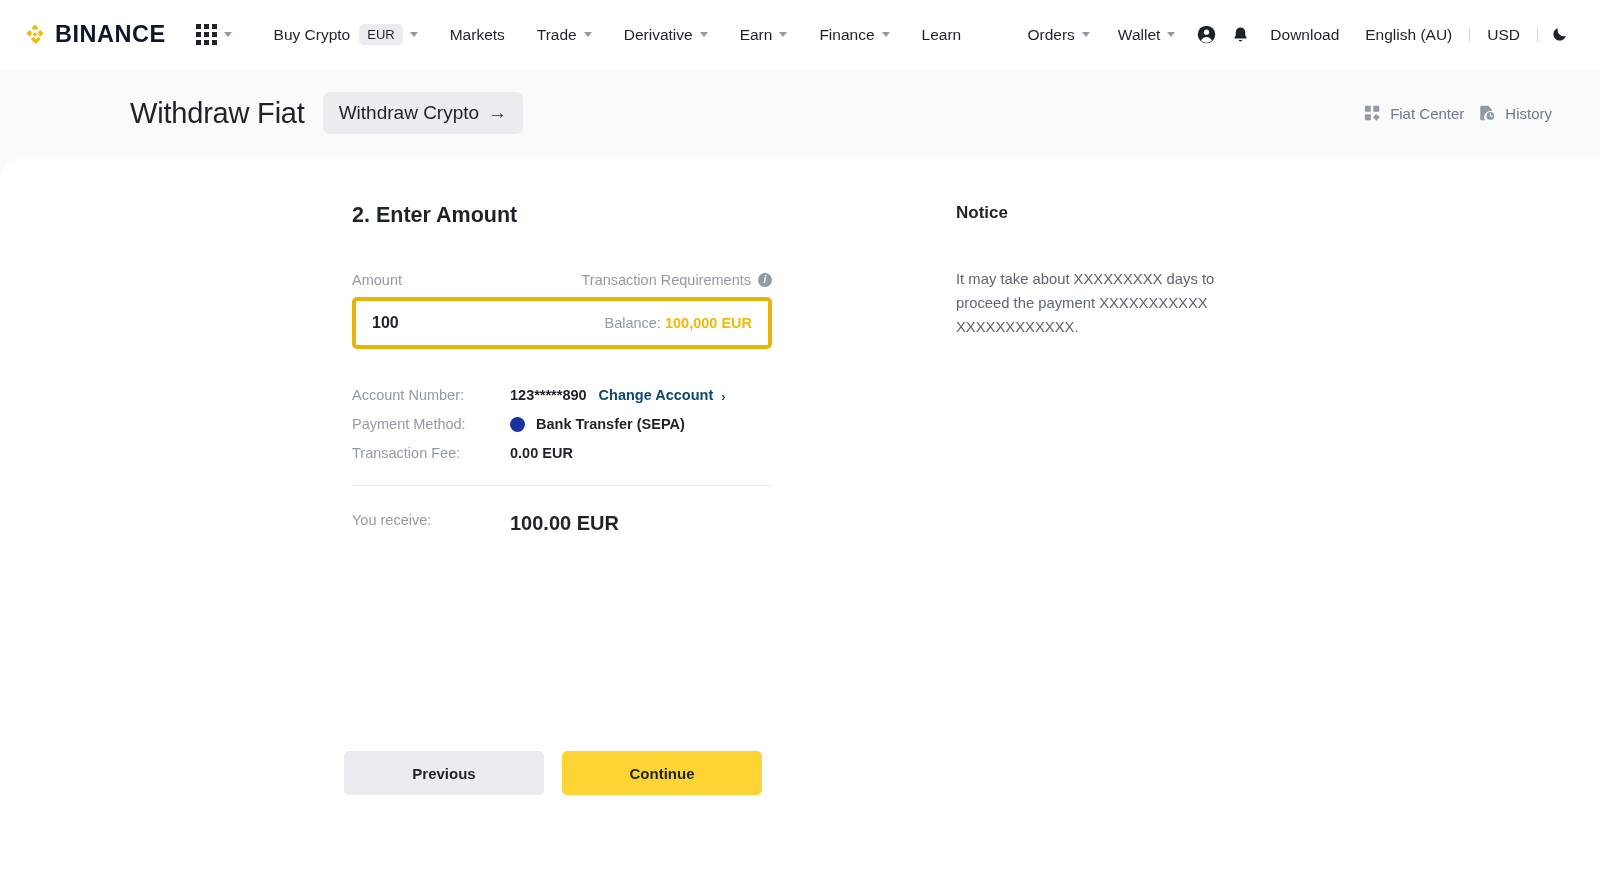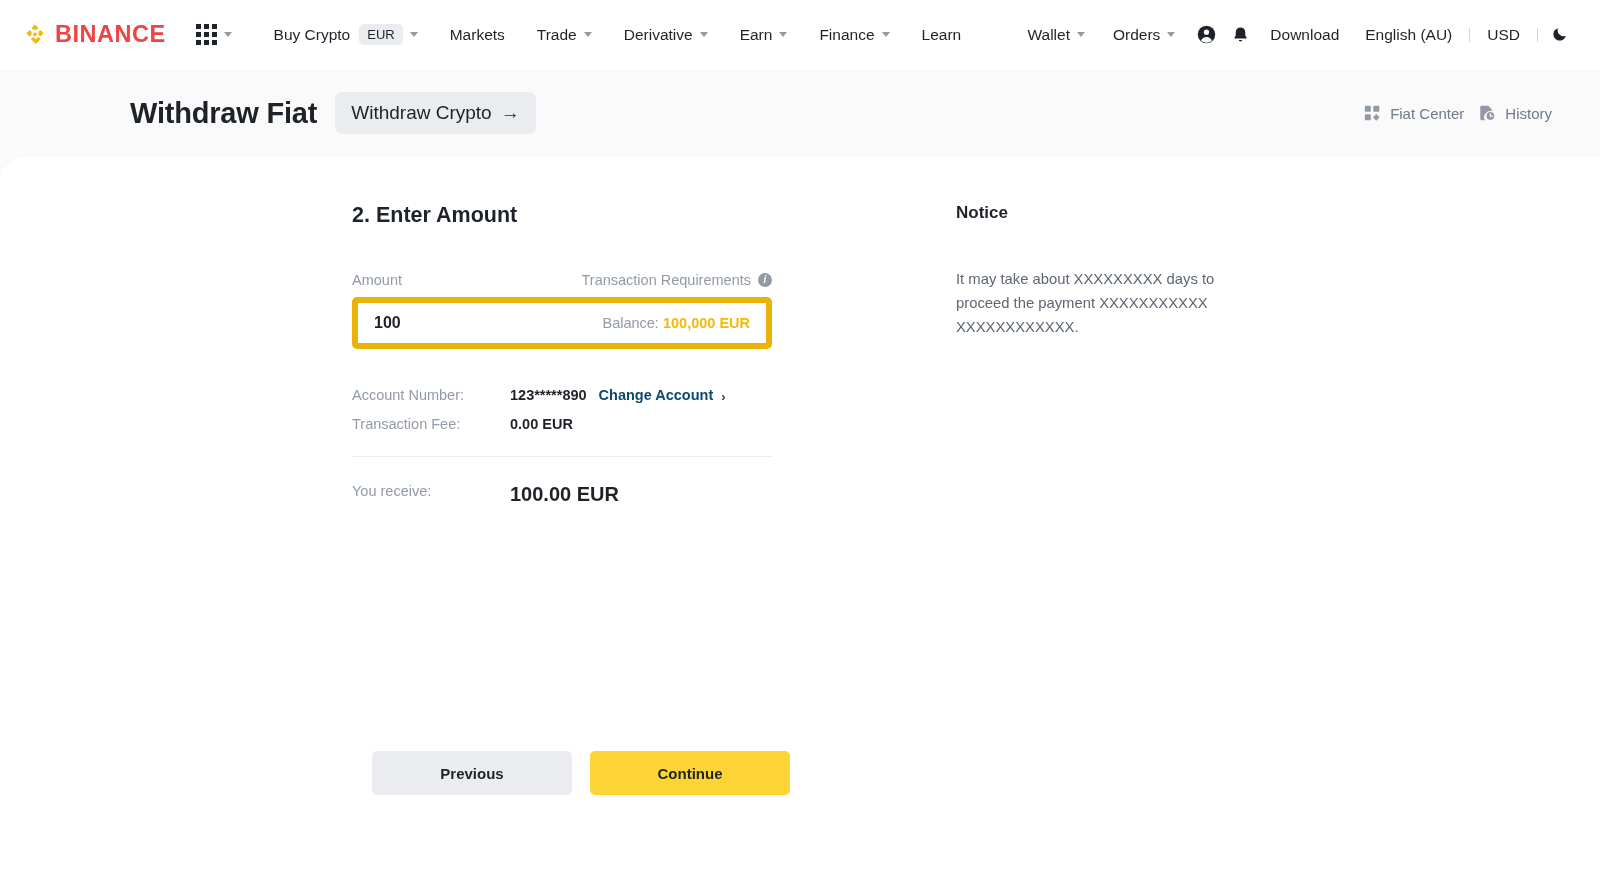--- a/index.html
+++ b/index.html
@@ -18,21 +18,21 @@
     display: flex;
     align-items: center;
     padding: 0 24px 0 22px;
     position: relative;
     z-index: 5;
   }
   .logo-wrap { display: flex; align-items: center; gap: 7px; margin-right: 30px; }
   .logo-mark { width: 26px; height: 26px; display: block; }
   .logo-text {
     font-size: 23.5px; font-weight: 700; letter-spacing: .5px;
-    color: #ef4444;
+    color: #0f172a;
   }
   .apps-btn { display: flex; align-items: center; gap: 7px; margin-right: 26px; }
   .grid-icon { display: grid; grid-template-columns: repeat(3, 5px); gap: 3px; }
   .grid-icon i { width: 5px; height: 5px; background: #1E2329; display: block; }
   .caret {
     width: 0; height: 0;
     border-left: 4.5px solid transparent;
     border-right: 4.5px solid transparent;
     border-top: 5px solid #929AA5;
     display: inline-block;
@@ -65,21 +65,21 @@
   }
   .plain-link { font-size: 15.5px; color: #1E2329; padding: 0 13px; cursor: pointer; white-space: nowrap; }
 
   
   .page-head {
     height: 88px;
     background: #FAFAFA;
     display: flex; align-items: center;
     padding: 0 48px 0 130px;
   }
-  .page-title { font-size: 29px; font-weight: 700; letter-spacing: -.2px; }
+  .page-title { font-size: 29px; font-weight: 400; letter-spacing: -.2px; }
   .switch-btn {
     margin-left: 18px;
     background: #EAECEF; border-radius: 7px;
     font-size: 19px; color: #1E2329;
     padding: 10px 16px;
     display: flex; align-items: center; gap: 9px;
     cursor: pointer; white-space: nowrap;
   }
   .head-right { margin-left: auto; display: flex; align-items: flex-end; gap: 15px; }
   .head-link {
@@ -108,21 +108,21 @@
   .lbl { font-size: 14.5px; color: #929AA5; }
   .req-wrap { display: flex; align-items: center; gap: 7px; }
   .info-icon {
     width: 14px; height: 14px; border-radius: 50%;
     background: #929AA5; color: #fff;
     font-size: 10px; font-weight: 700; font-style: italic;
     display: flex; align-items: center; justify-content: center;
     line-height: 1;
   }
   .amount-box {
-    height: 52px; border: 6px solid #eab308; border-radius: 5px;
+    height: 52px; border: 4px solid #eab308; border-radius: 5px;
     display: flex; align-items: center; justify-content: space-between;
     padding: 8px 16px;
   }
   .amount-val { font-size: 16px; font-weight: 700; color: #1E2329; }
   .balance { font-size: 14.5px; color: #929AA5; }
   .balance b { color: #F0B90B; font-weight: 700; }
 
   .details { margin-top: 38px; }
   .row {
     display: flex; align-items: center;
@@ -141,21 +141,21 @@
   }
   .hr { height: 1px; background: #EAECEF; margin: 24px 0 26px 0; }
   .receive-row { display: flex; }
   .receive-row .k { width: 158px; color: #929AA5; font-size: 14.5px; flex-shrink: 0; }
   .receive-val { font-size: 20px; font-weight: 700; }
 
   .notice-title { font-size: 17px; font-weight: 700; margin-bottom: 45px; }
   .notice-body { font-size: 14.8px; line-height: 1.62; color: #5E6673; }
 
   .actions {
-    position: absolute; left: 372px; top: 594px;
+    position: absolute; left: 344px; top: 594px;
     display: flex; gap: 18px;
   }
   .btn {
     width: 200px; height: 44px; border: none; border-radius: 5px;
     font-size: 15px; font-weight: 700;
     font-family: "Liberation Sans", sans-serif;
     cursor: pointer; color: #1E2329;
   }
   .btn-prev { background: #EAECEF; }
   .btn-next { background: #FCD535; }
@@ -218,25 +218,25 @@
       <span>Finance</span>
       <span class="caret"></span>
     </div>
     <div class="nav-item">
       <span>Learn</span>
     </div>
   </div>
 
   <div class="nav-right">
     <div class="nav-item">
+      <span>Orders</span>
+      <span class="caret"></span>
+    </div>
+    <div class="nav-item">
       <span>Wallet</span>
-      <span class="caret"></span>
-    </div>
-    <div class="nav-item">
-      <span>Orders</span>
       <span class="caret"></span>
     </div>
     <div class="icon-btn">
       <svg width="21" height="21" viewBox="0 0 24 24">
         <circle cx="12" cy="12" r="10" fill="#1E2329"></circle>
         <circle cx="12" cy="9.4" r="3" fill="#FFFFFF"></circle>
         <path d="M5.8 19.2a6.6 6.6 0 0 1 12.4 0A10 10 0 0 1 5.8 19.2z" fill="#FFFFFF"></path>
       </svg>
     </div>
     <div class="icon-btn">
@@ -312,20 +312,27 @@
           <span class="k">Account Number:</span>
           <span class="v">
             <span>123*****890</span>
             <span class="change-link">
               <span>Change Account</span>
               <span class="chev">›</span>
             </span>
           </span>
         </div>
 
+        <div class="row">
+          <span class="k">Payment Method:</span>
+          <span class="v">
+            <span class="sepa-dot"></span>
+            <span>Bank Transfer (SEPA)</span>
+          </span>
+        </div>
 
         <div class="row">
           <span class="k">Transaction Fee:</span>
           <span class="v">0.00 EUR</span>
         </div>
       </div>
 
       <div class="hr"></div>
 
       <div class="receive-row">

